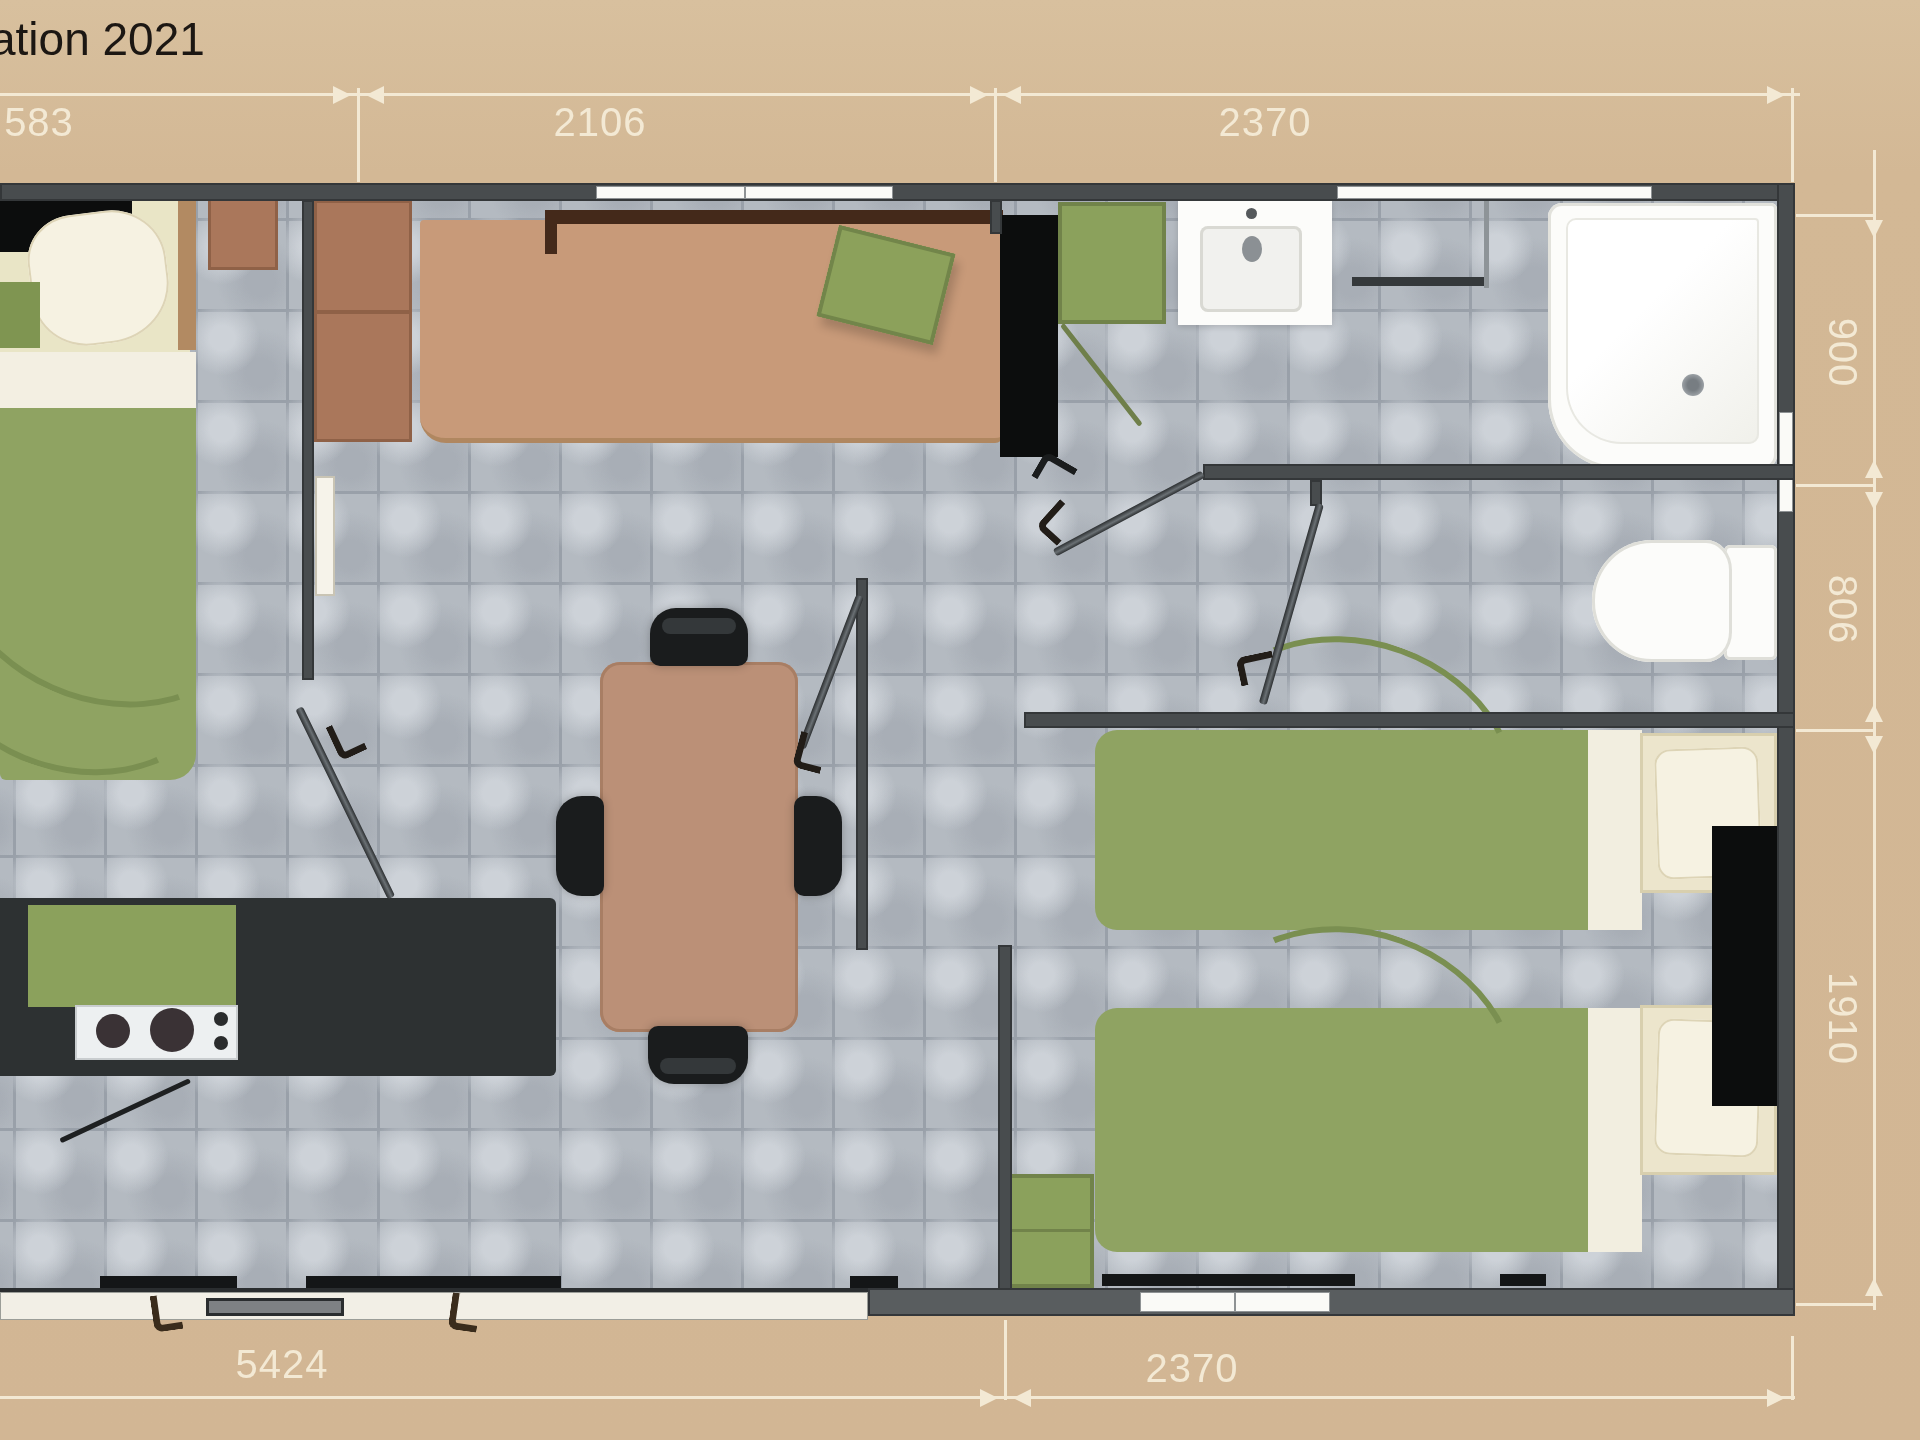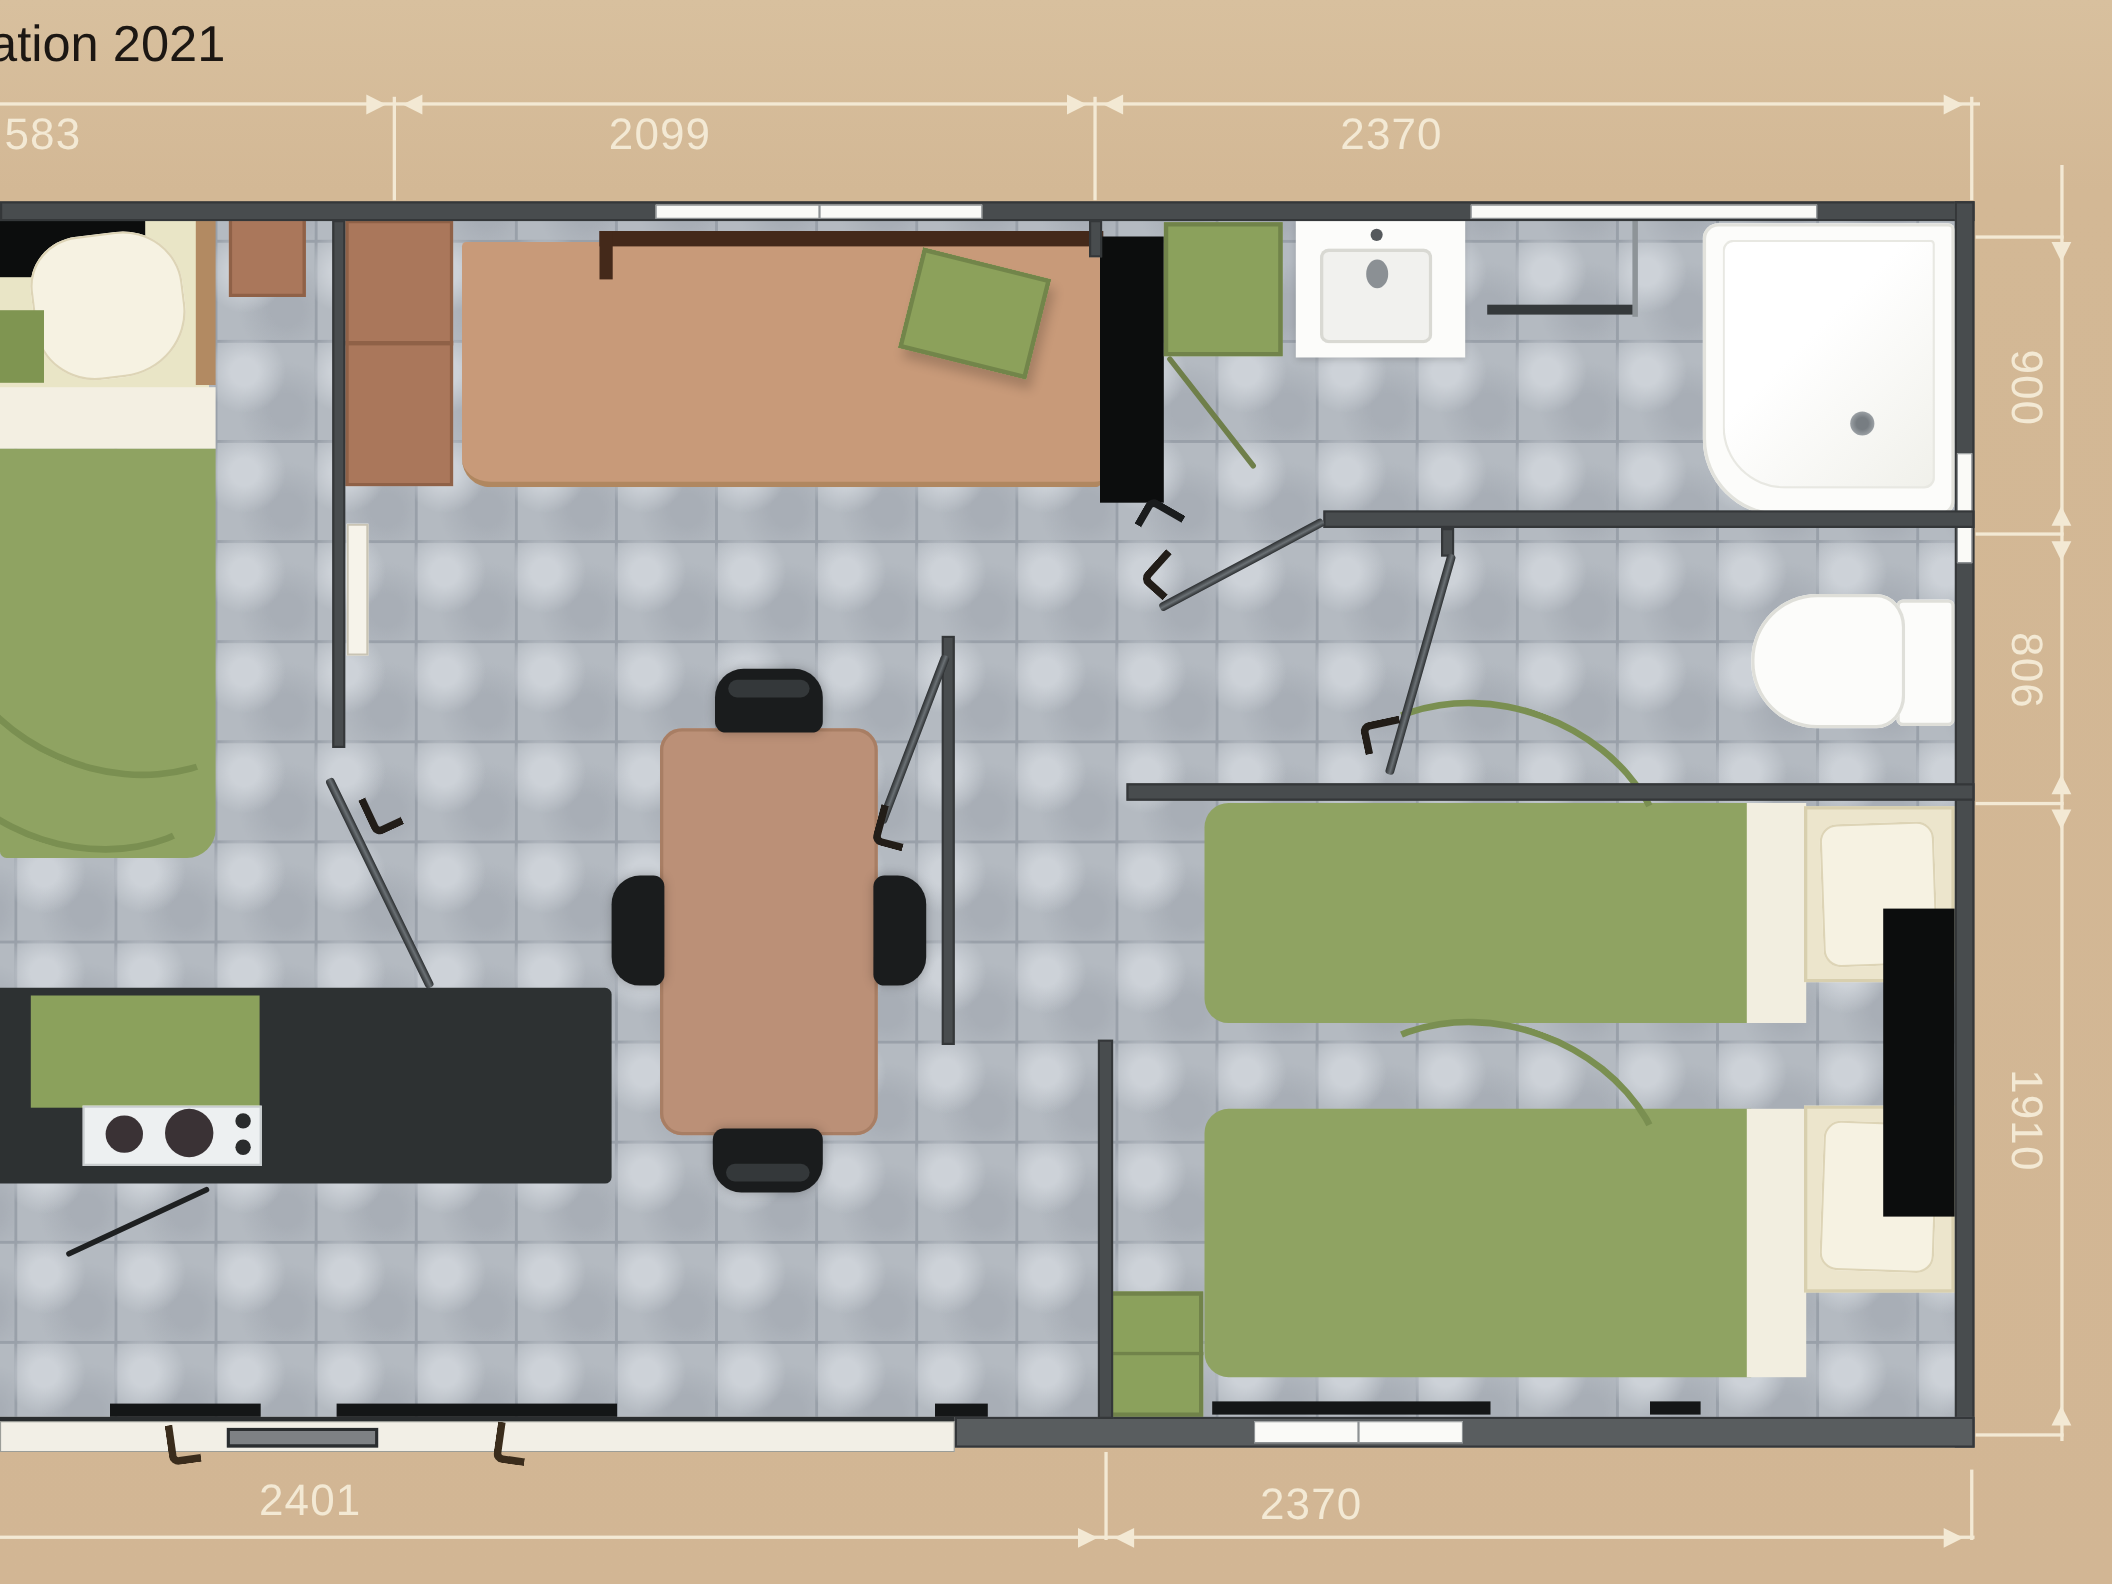--- a/index.html
+++ b/index.html
@@ -160,21 +160,21 @@
   <div class="abs dline" style="left:0;top:93px;width:1800px;height:3px;"></div>
   <div class="abs dline" style="left:357px;top:88px;width:3px;height:94px;"></div>
   <div class="abs dline" style="left:994px;top:88px;width:3px;height:94px;"></div>
   <div class="abs dline" style="left:1791px;top:88px;width:3px;height:94px;"></div>
   <div class="abs tr" style="left:333px;top:86px;"></div>
   <div class="abs tl" style="left:366px;top:86px;"></div>
   <div class="abs tr" style="left:970px;top:86px;"></div>
   <div class="abs tl" style="left:1003px;top:86px;"></div>
   <div class="abs tr" style="left:1767px;top:86px;"></div>
   <div class="abs dimlabel" style="left:-16px;top:100px;width:110px;">583</div>
-  <div class="abs dimlabel" style="left:530px;top:100px;width:140px;">2099</div>
+  <div class="abs dimlabel" style="left:530px;top:100px;width:140px;">2106</div>
   <div class="abs dimlabel" style="left:1195px;top:100px;width:140px;">2370</div>
 
   <div class="abs dline" style="left:1873px;top:150px;width:3px;height:1160px;"></div>
   <div class="abs dline" style="left:1796px;top:214px;width:80px;height:3px;"></div>
   <div class="abs dline" style="left:1796px;top:484px;width:80px;height:3px;"></div>
   <div class="abs dline" style="left:1796px;top:729px;width:80px;height:3px;"></div>
   <div class="abs dline" style="left:1796px;top:1303px;width:80px;height:3px;"></div>
   <div class="abs td" style="left:1865px;top:220px;"></div>
   <div class="abs tu" style="left:1865px;top:460px;"></div>
   <div class="abs td" style="left:1865px;top:492px;"></div>
@@ -184,16 +184,16 @@
   <div class="abs dimlabel v" style="left:1782px;top:330px;width:120px;">900</div>
   <div class="abs dimlabel v" style="left:1782px;top:587px;width:120px;">806</div>
   <div class="abs dimlabel v" style="left:1782px;top:996px;width:120px;">1910</div>
 
   <div class="abs dline" style="left:0;top:1396px;width:1795px;height:3px;"></div>
   <div class="abs dline" style="left:1004px;top:1320px;width:3px;height:80px;"></div>
   <div class="abs dline" style="left:1791px;top:1336px;width:3px;height:64px;"></div>
   <div class="abs tr" style="left:980px;top:1389px;"></div>
   <div class="abs tl" style="left:1013px;top:1389px;"></div>
   <div class="abs tr" style="left:1767px;top:1389px;"></div>
-  <div class="abs dimlabel" style="left:212px;top:1342px;width:140px;">2401</div>
+  <div class="abs dimlabel" style="left:212px;top:1342px;width:140px;">5424</div>
   <div class="abs dimlabel" style="left:1122px;top:1346px;width:140px;">2370</div>
 
 </div>
 
 </body></html>

